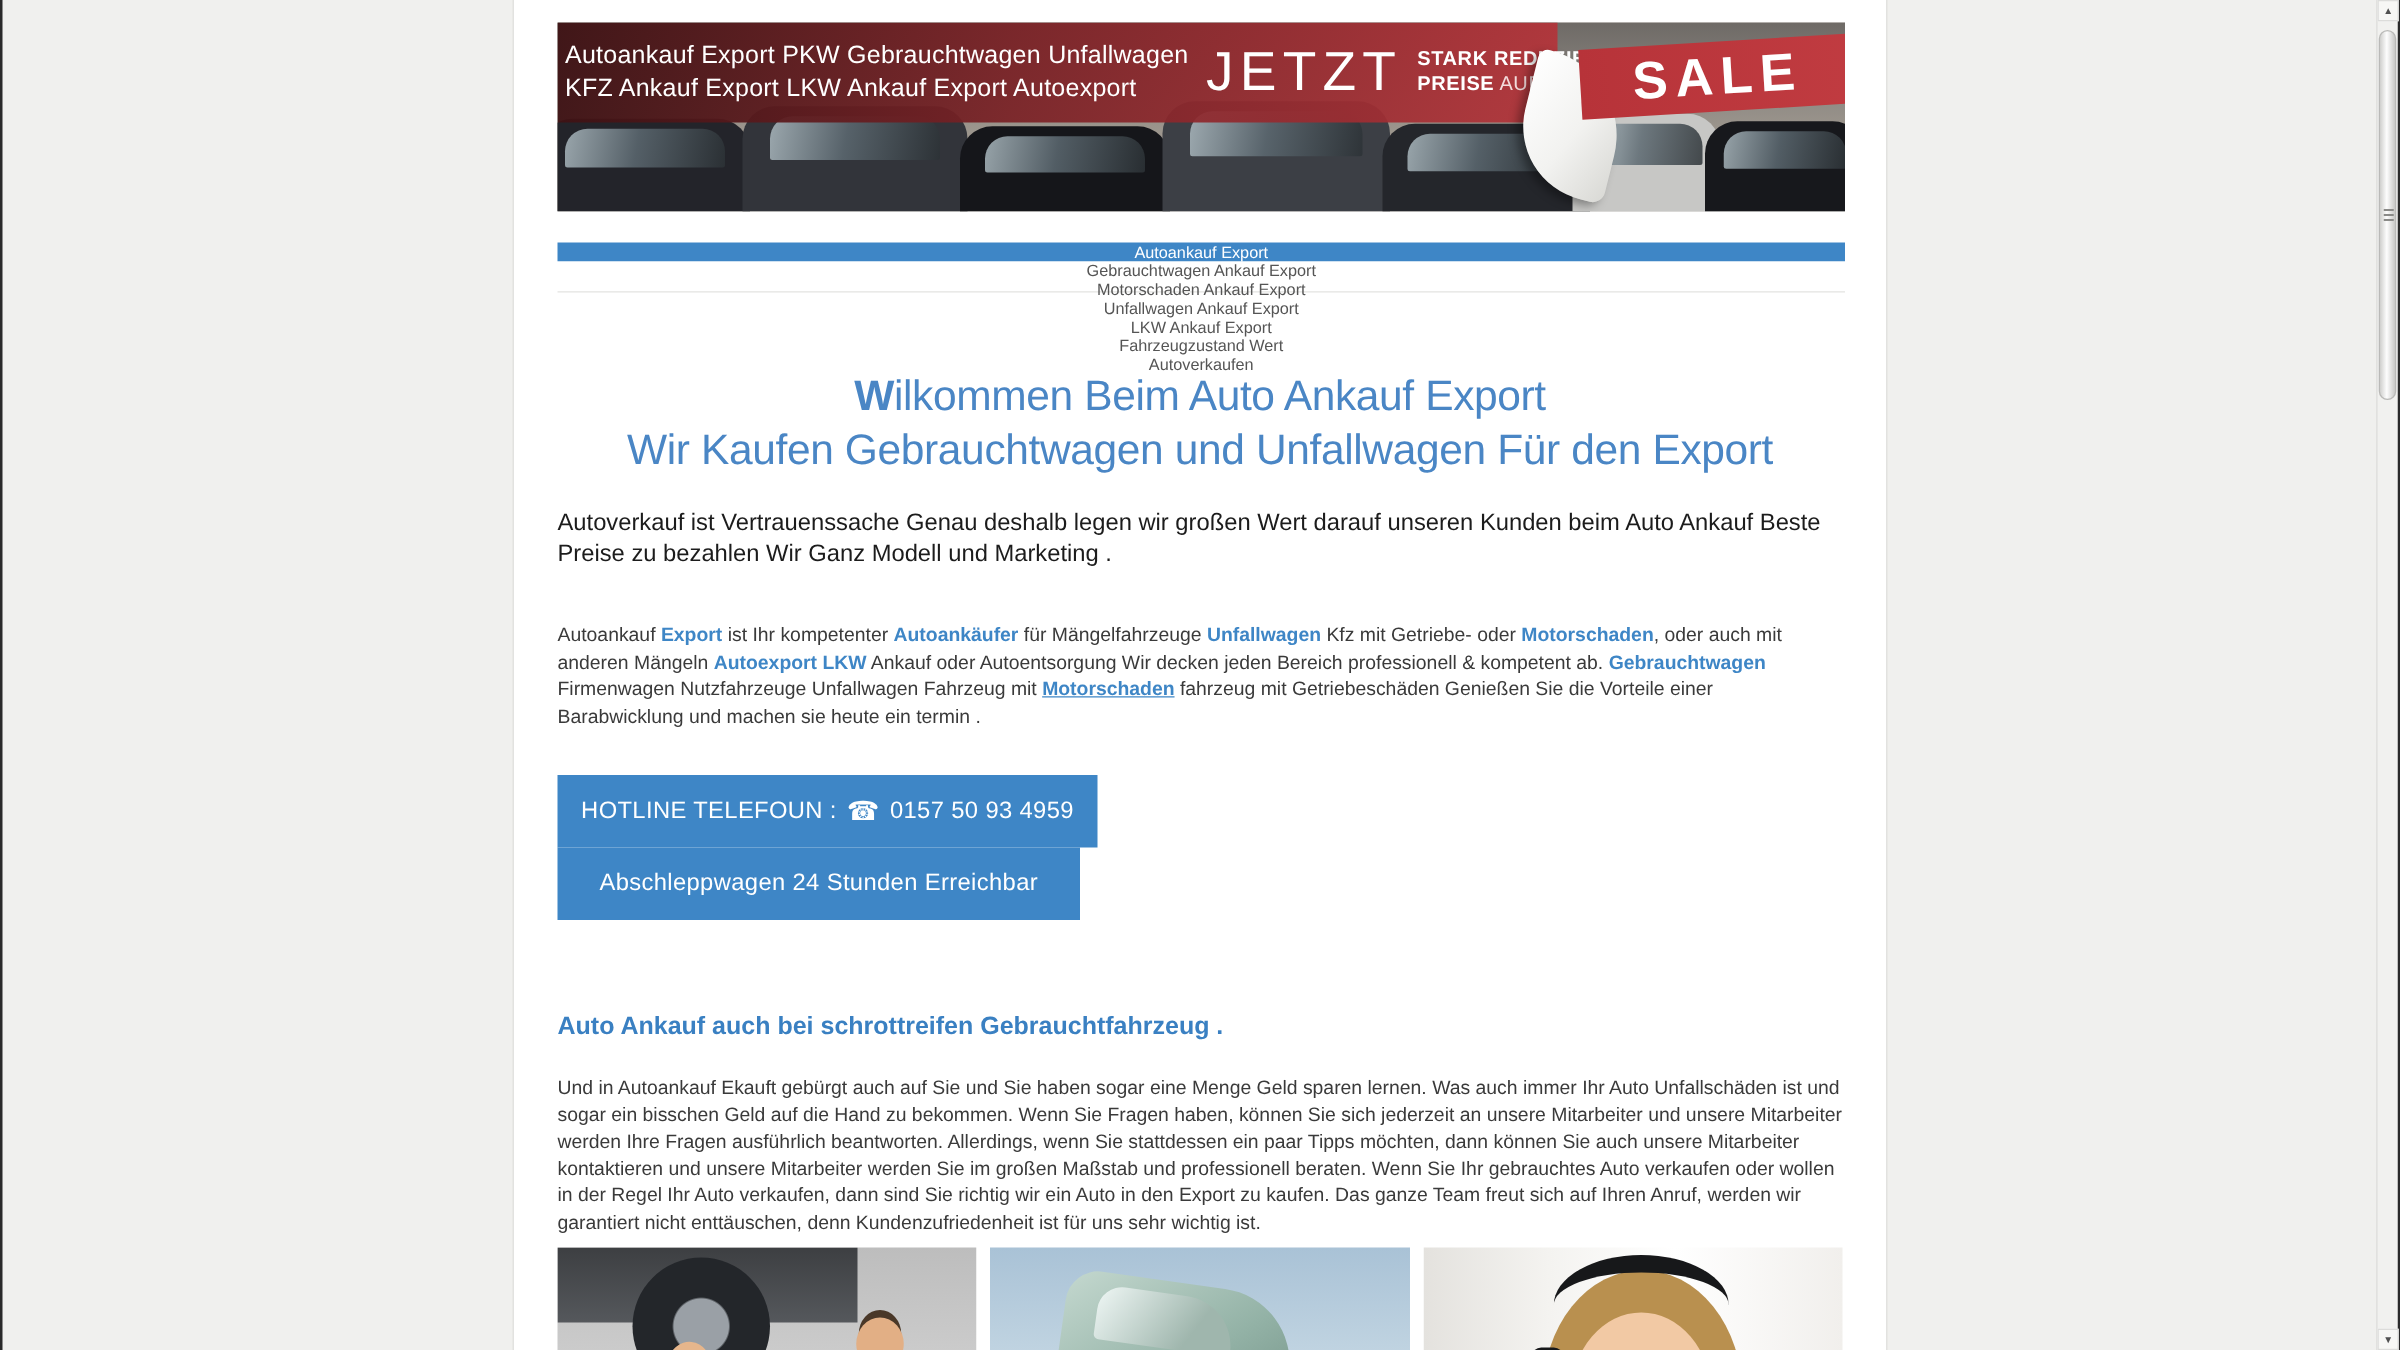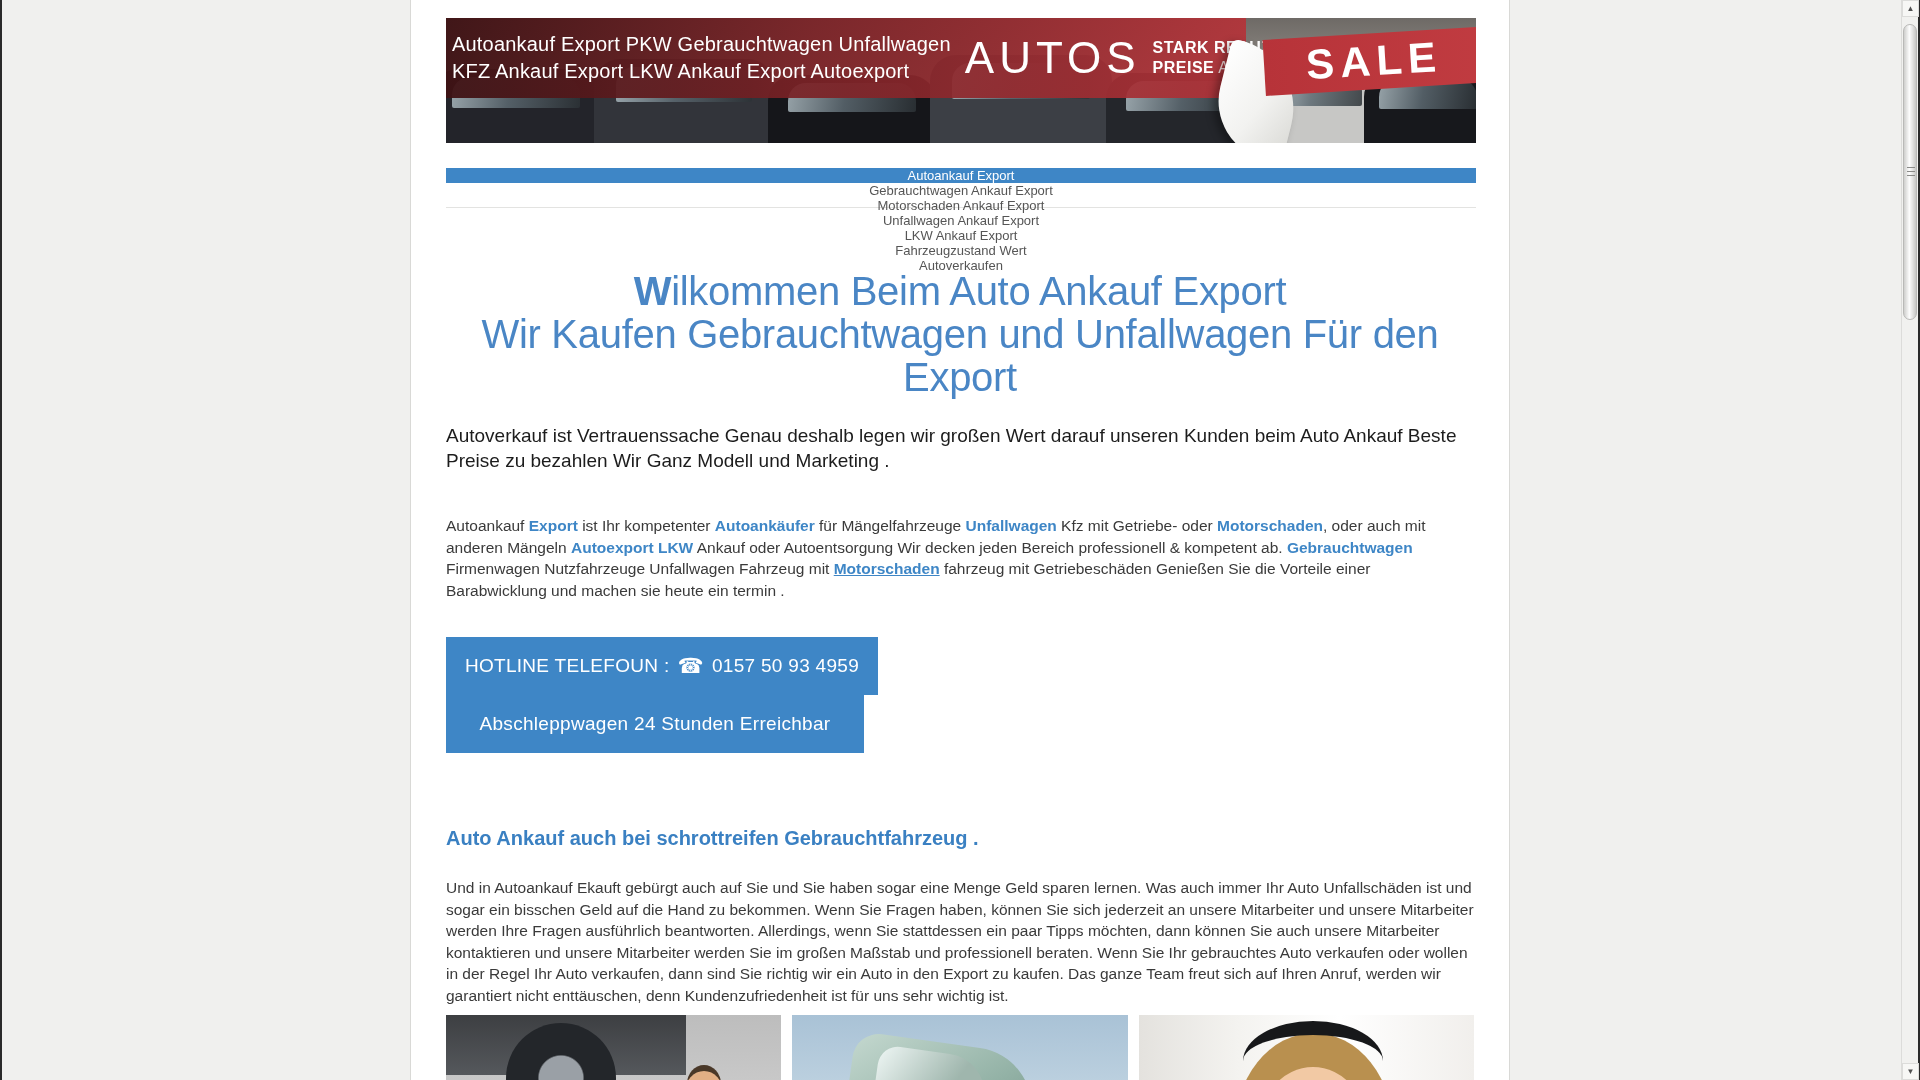--- a/index.html
+++ b/index.html
@@ -10,21 +10,21 @@
     position:relative;
     border-left:2px solid #2a2a2a;
     border-right:2px solid #2a2a2a;
   }
   .page {
     width:1100px; margin:0 auto; background:#ffffff; height:1080px;
     border-left:1px solid #d9d9d6; border-right:1px solid #d9d9d6;
     padding:18px 35px 0 35px;
   }
   
-  .banner { position:relative; width:1030px; height:125px; overflow:hidden; background:#8f8a84; }
+  .banner { position:relative; width:1030px; height:151px; overflow:hidden; background:#8f8a84; }
   .photo-strip { position:absolute; inset:0; background:linear-gradient(180deg,#6e6a66 0%,#8f8a84 40%,#a9a196 75%,#b7afa2 100%); }
   .car { position:absolute; bottom:-8px; border-radius:26px 26px 4px 4px; }
   .car::before { content:""; position:absolute; left:12%; right:12%; top:8px; height:38%;
     border-radius:18px 18px 2px 2px; background:linear-gradient(100deg,#aebcc2 0%,#5d6a72 45%,#2c3236 100%); opacity:.85; }
   .redband {
     position:absolute; left:0; top:0; width:800px; height:80px;
     background:linear-gradient(90deg,rgba(62,18,20,.95) 0%,rgba(122,34,38,.93) 45%,rgba(180,51,57,.92) 100%);
     display:flex; align-items:center;
   }
   .banner-lines { color:#fff; font-size:20px; line-height:27px; padding-left:6px; letter-spacing:.2px; white-space:nowrap; }
@@ -46,21 +46,21 @@
   }
   .sale-text { color:#fff; font-weight:bold; font-size:42px; letter-spacing:6px; padding-left:42px; }
   
   .nav { margin-top:25px; width:1030px; height:40px; display:flex; border-bottom:1px solid #e3e3e1;flex-direction:column; }
   .tab {
     flex:1; display:flex; align-items:center; justify-content:center;
     font-size:13px; color:#555; cursor:pointer; white-space:nowrap; padding:0 6px;
   }
   .tab.active { background:#3e86c6; color:#fff; }
   
-  .heading { margin-top:62px; text-align:center; color:#4a86c5; font-size:40px; line-height:43px; font-weight:normal; letter-spacing:-.3px; }
+  .heading { margin-top:62px; text-align:center; color:#4a86c5; font-size:34px; line-height:43px; font-weight:normal; letter-spacing:-.3px; }
   .heading .lead { font-weight:bold; }
   .intro { margin-top:24px; font-size:19px; line-height:25px; color:#1c1c1c; }
   .para2 { margin-top:42px; font-size:15.5px; line-height:21.5px; color:#3a3a3a; }
   .seg-plain { color:#3a3a3a; }
   .seg-link-bold { color:#3e86c6; font-weight:bold; cursor:pointer; }
   .seg-link-underline { color:#3e86c6; font-weight:bold; text-decoration:underline; cursor:pointer; }
   .btn-row { margin-top:36px; display:flex; justify-content:space-between; width:1030px;flex-direction:column; }
   .btn {
     background:#3e86c6; color:#fff; height:58px; display:flex; align-items:center; justify-content:center;
     font-size:19px; cursor:pointer; letter-spacing:.3px;
@@ -125,21 +125,21 @@
       <div class="car" style="left:484px;width:182px;height:96px;background:#3c3f45;"></div>
       <div class="car" style="left:660px;width:166px;height:78px;background:#24262b;"></div>
       <div class="car" style="left:812px;width:118px;height:86px;background:#c7c7c5;"></div>
       <div class="car" style="left:918px;width:128px;height:80px;background:#17181c;"></div>
     </div>
     <div class="redband">
       <div class="banner-lines">
         <div>Autoankauf Export PKW Gebrauchtwagen Unfallwagen</div>
         <div>KFZ Ankauf Export LKW Ankauf Export Autoexport</div>
       </div>
-      <div class="jetzt">AUTOS</div>
+      <div class="jetzt">JETZT</div>
       <div class="promo">
         <div><span class="b">STARK REDUZIERTE</span></div>
         <div>
           <span class="b">PREISE</span><span class="r"> AUF ALLE AUTOS!</span>
         </div>
       </div>
     </div>
     <div class="curl"></div>
     <div class="sale-ribbon">
       <span class="sale-text">SALE</span>

